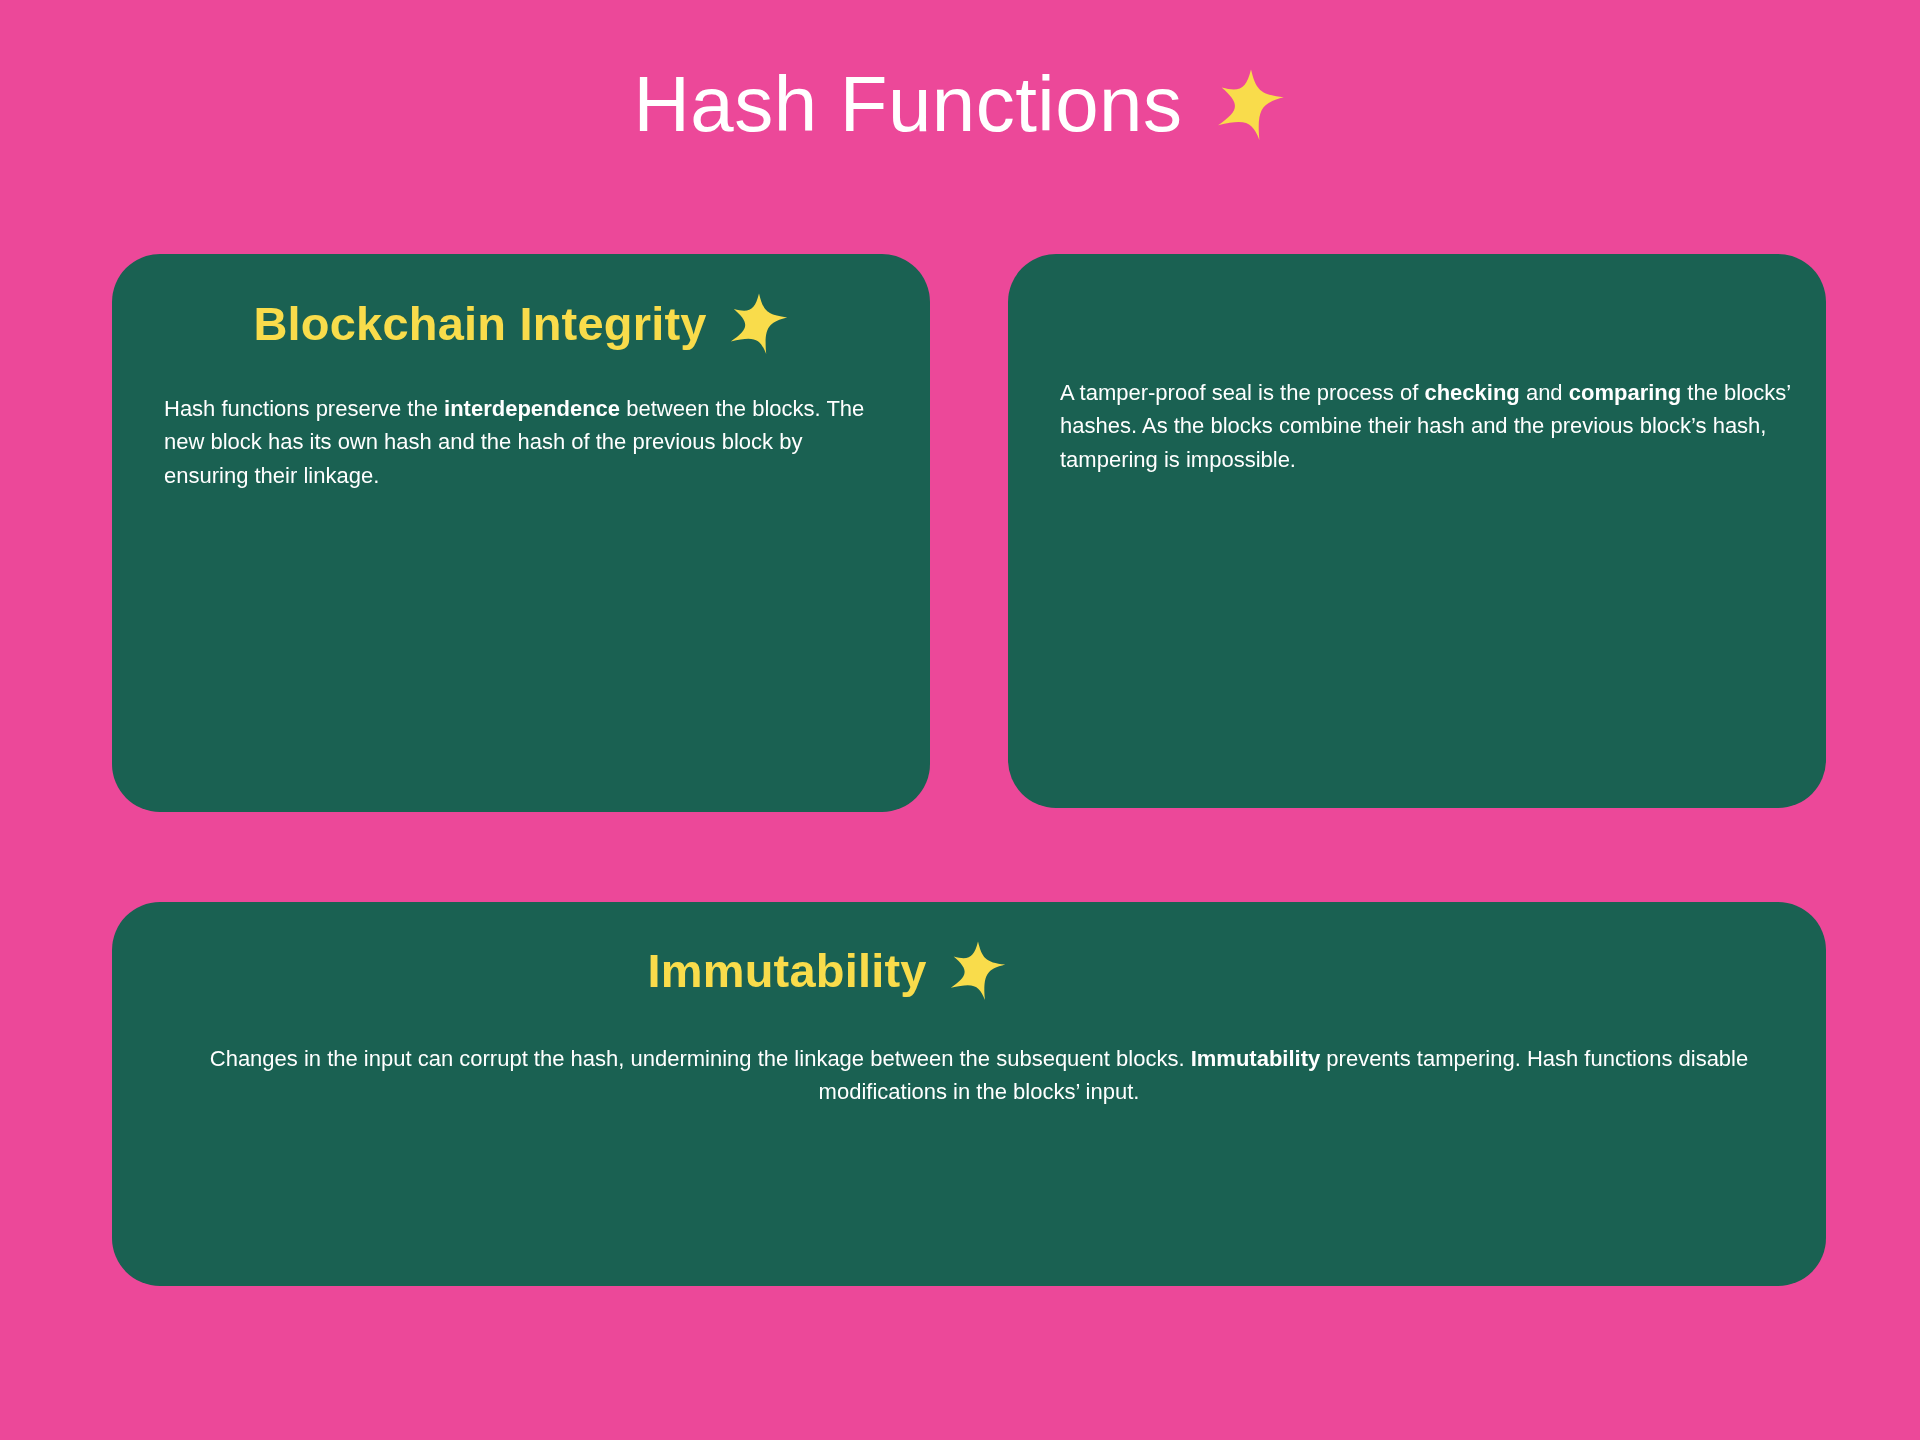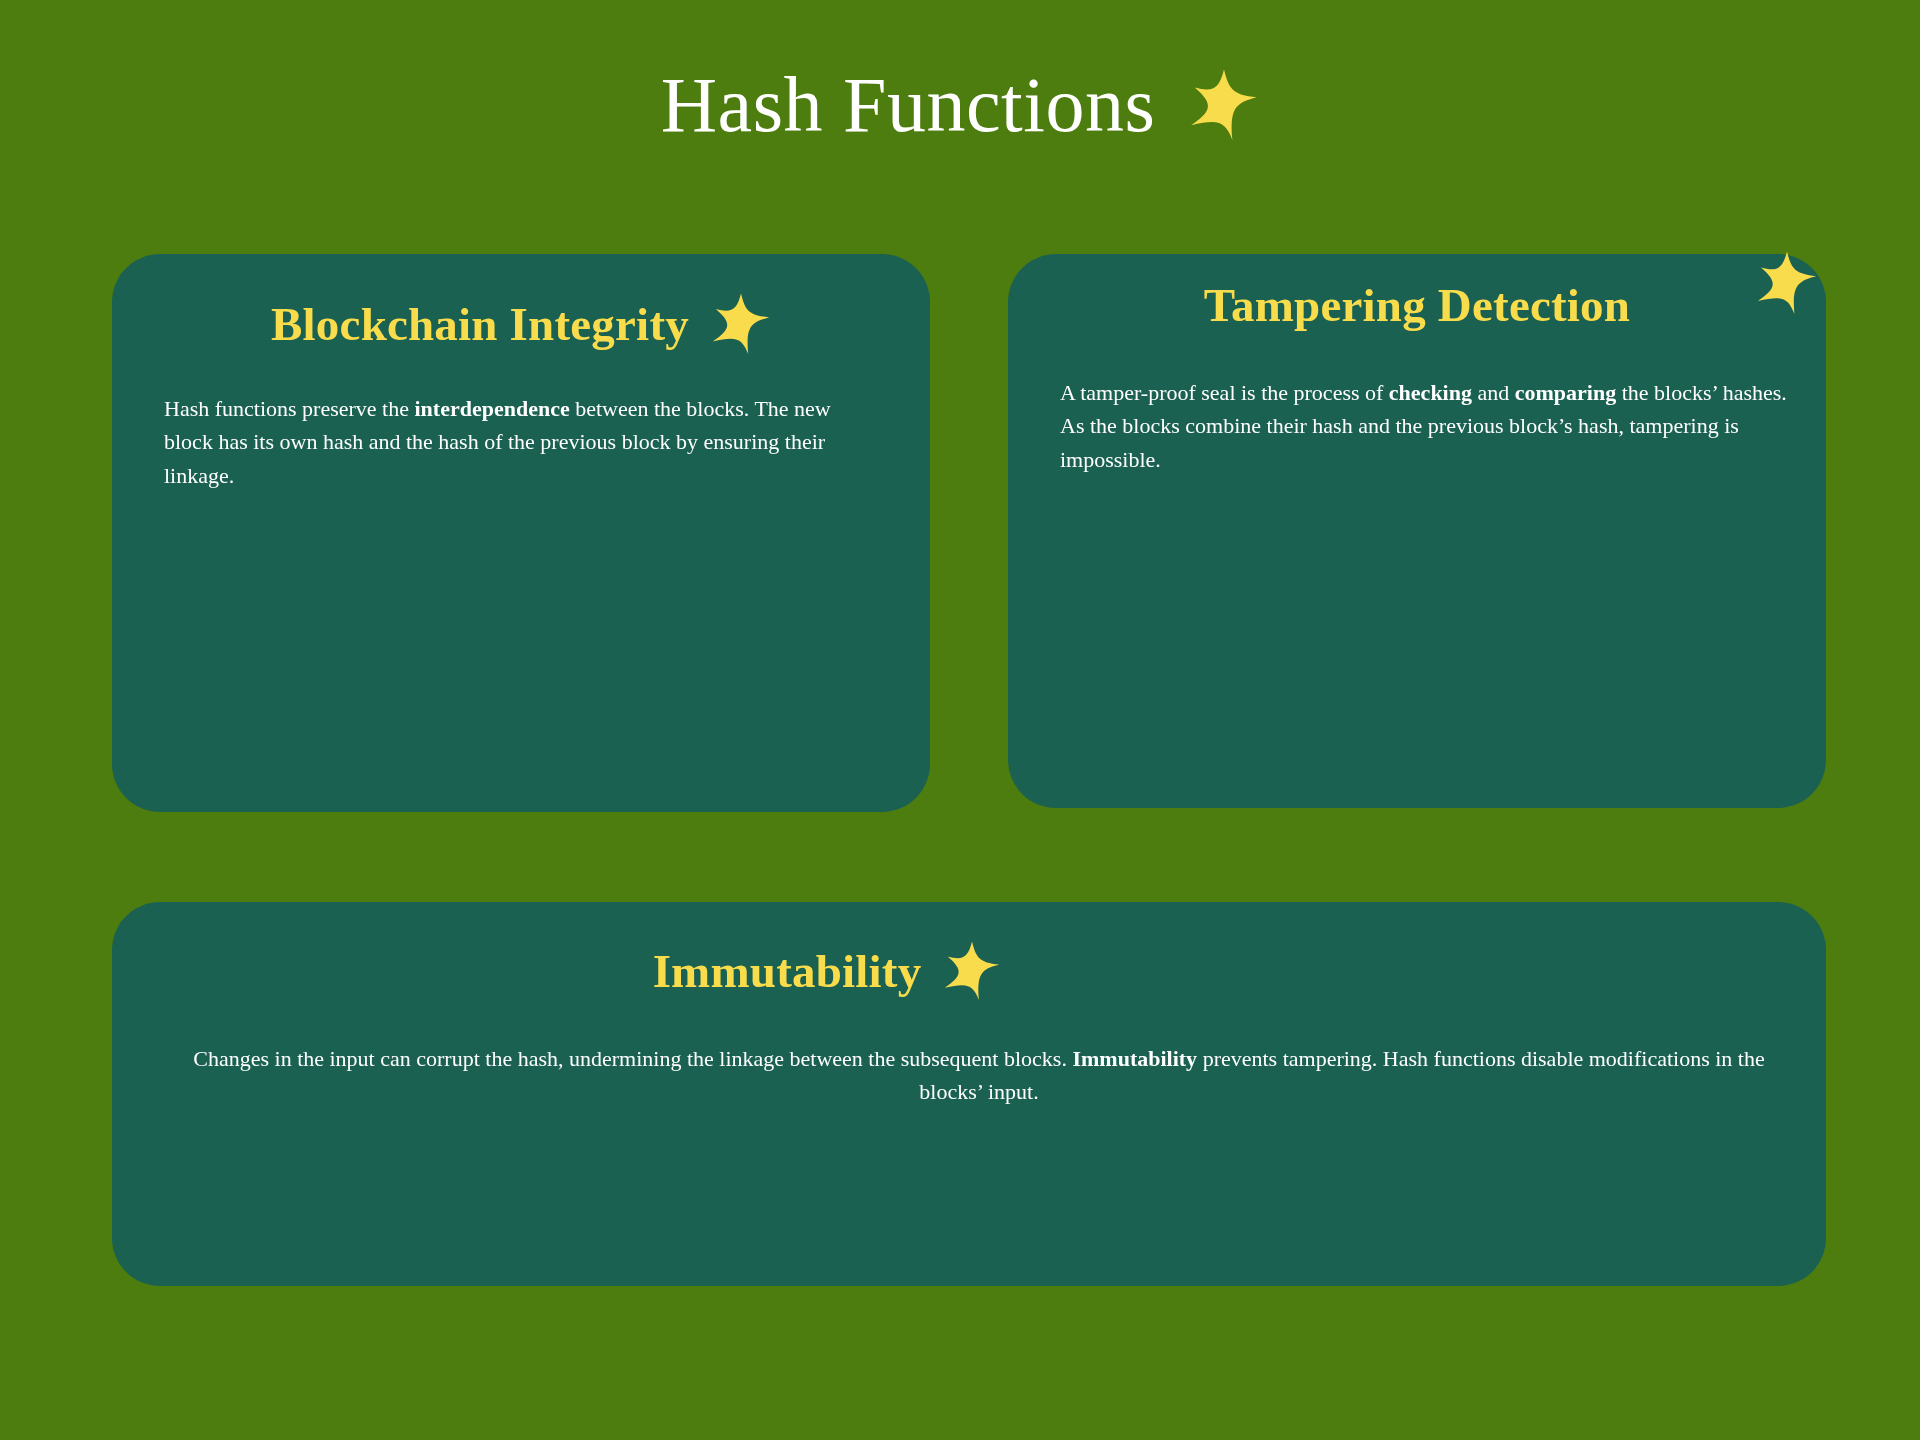--- a/index.html
+++ b/index.html
@@ -13,22 +13,21 @@
     background: #01503C;
     font-family: "Liberation Sans", sans-serif;
     overflow: hidden;
     position: relative;
   }
 
   .slide {
     position: relative;
     width: 1920px;
     height: 1440px;
-    background: #4d7c0f;
-    font-family: Liberation Serif, serif;
+    background: #ec4899;
   }
 
   
   .title-row {
     position: absolute;
     left: 0;
     top: 62px;
     width: 1920px;
     display: flex;
     align-items: center;
@@ -176,28 +175,20 @@
       <span class="star">
         <svg width="60" height="64" viewBox="0 0 100 106" aria-hidden="true">
           <path d="M50 2 C57 30 62 38 97 42 C66 50 58 58 62 103 C52 78 44 72 3 82 C32 62 36 52 8 28 C34 35 43 30 50 2 Z" fill="#F9DC4B"></path>
         </svg>
       </span>
     </div>
     <div class="card-body"><span>Hash functions preserve the </span><b>interdependence</b><span> between the blocks. The new block has its own hash and the hash of the previous block by ensuring their linkage.</span></div>
   </div>
 
   <div class="card" id="card-tampering">
-    <div class="card-head">
-      <span class="card-title">Tampering Detection</span>
-      <span class="star">
-        <svg width="62" height="66" viewBox="0 0 100 106" aria-hidden="true">
-          <path d="M50 2 C57 30 62 38 97 42 C66 50 58 58 62 103 C52 78 44 72 3 82 C32 62 36 52 8 28 C34 35 43 30 50 2 Z" fill="#F9DC4B"></path>
-        </svg>
-      </span>
-    </div>
     <div class="card-body"><span>A tamper-proof seal is the process of </span><b>checking</b><span> and </span><b>comparing</b><span> the blocks’ hashes.  As the blocks combine their hash and the previous block’s hash, tampering is impossible.</span></div>
   </div>
 
   <div class="card" id="card-immutability">
     <div class="card-head">
       <span class="card-title">Immutability</span>
       <span class="star">
         <svg width="58" height="62" viewBox="0 0 100 106" aria-hidden="true">
           <path d="M50 2 C57 30 62 38 97 42 C66 50 58 58 62 103 C52 78 44 72 3 82 C32 62 36 52 8 28 C34 35 43 30 50 2 Z" fill="#F9DC4B"></path>
         </svg>

